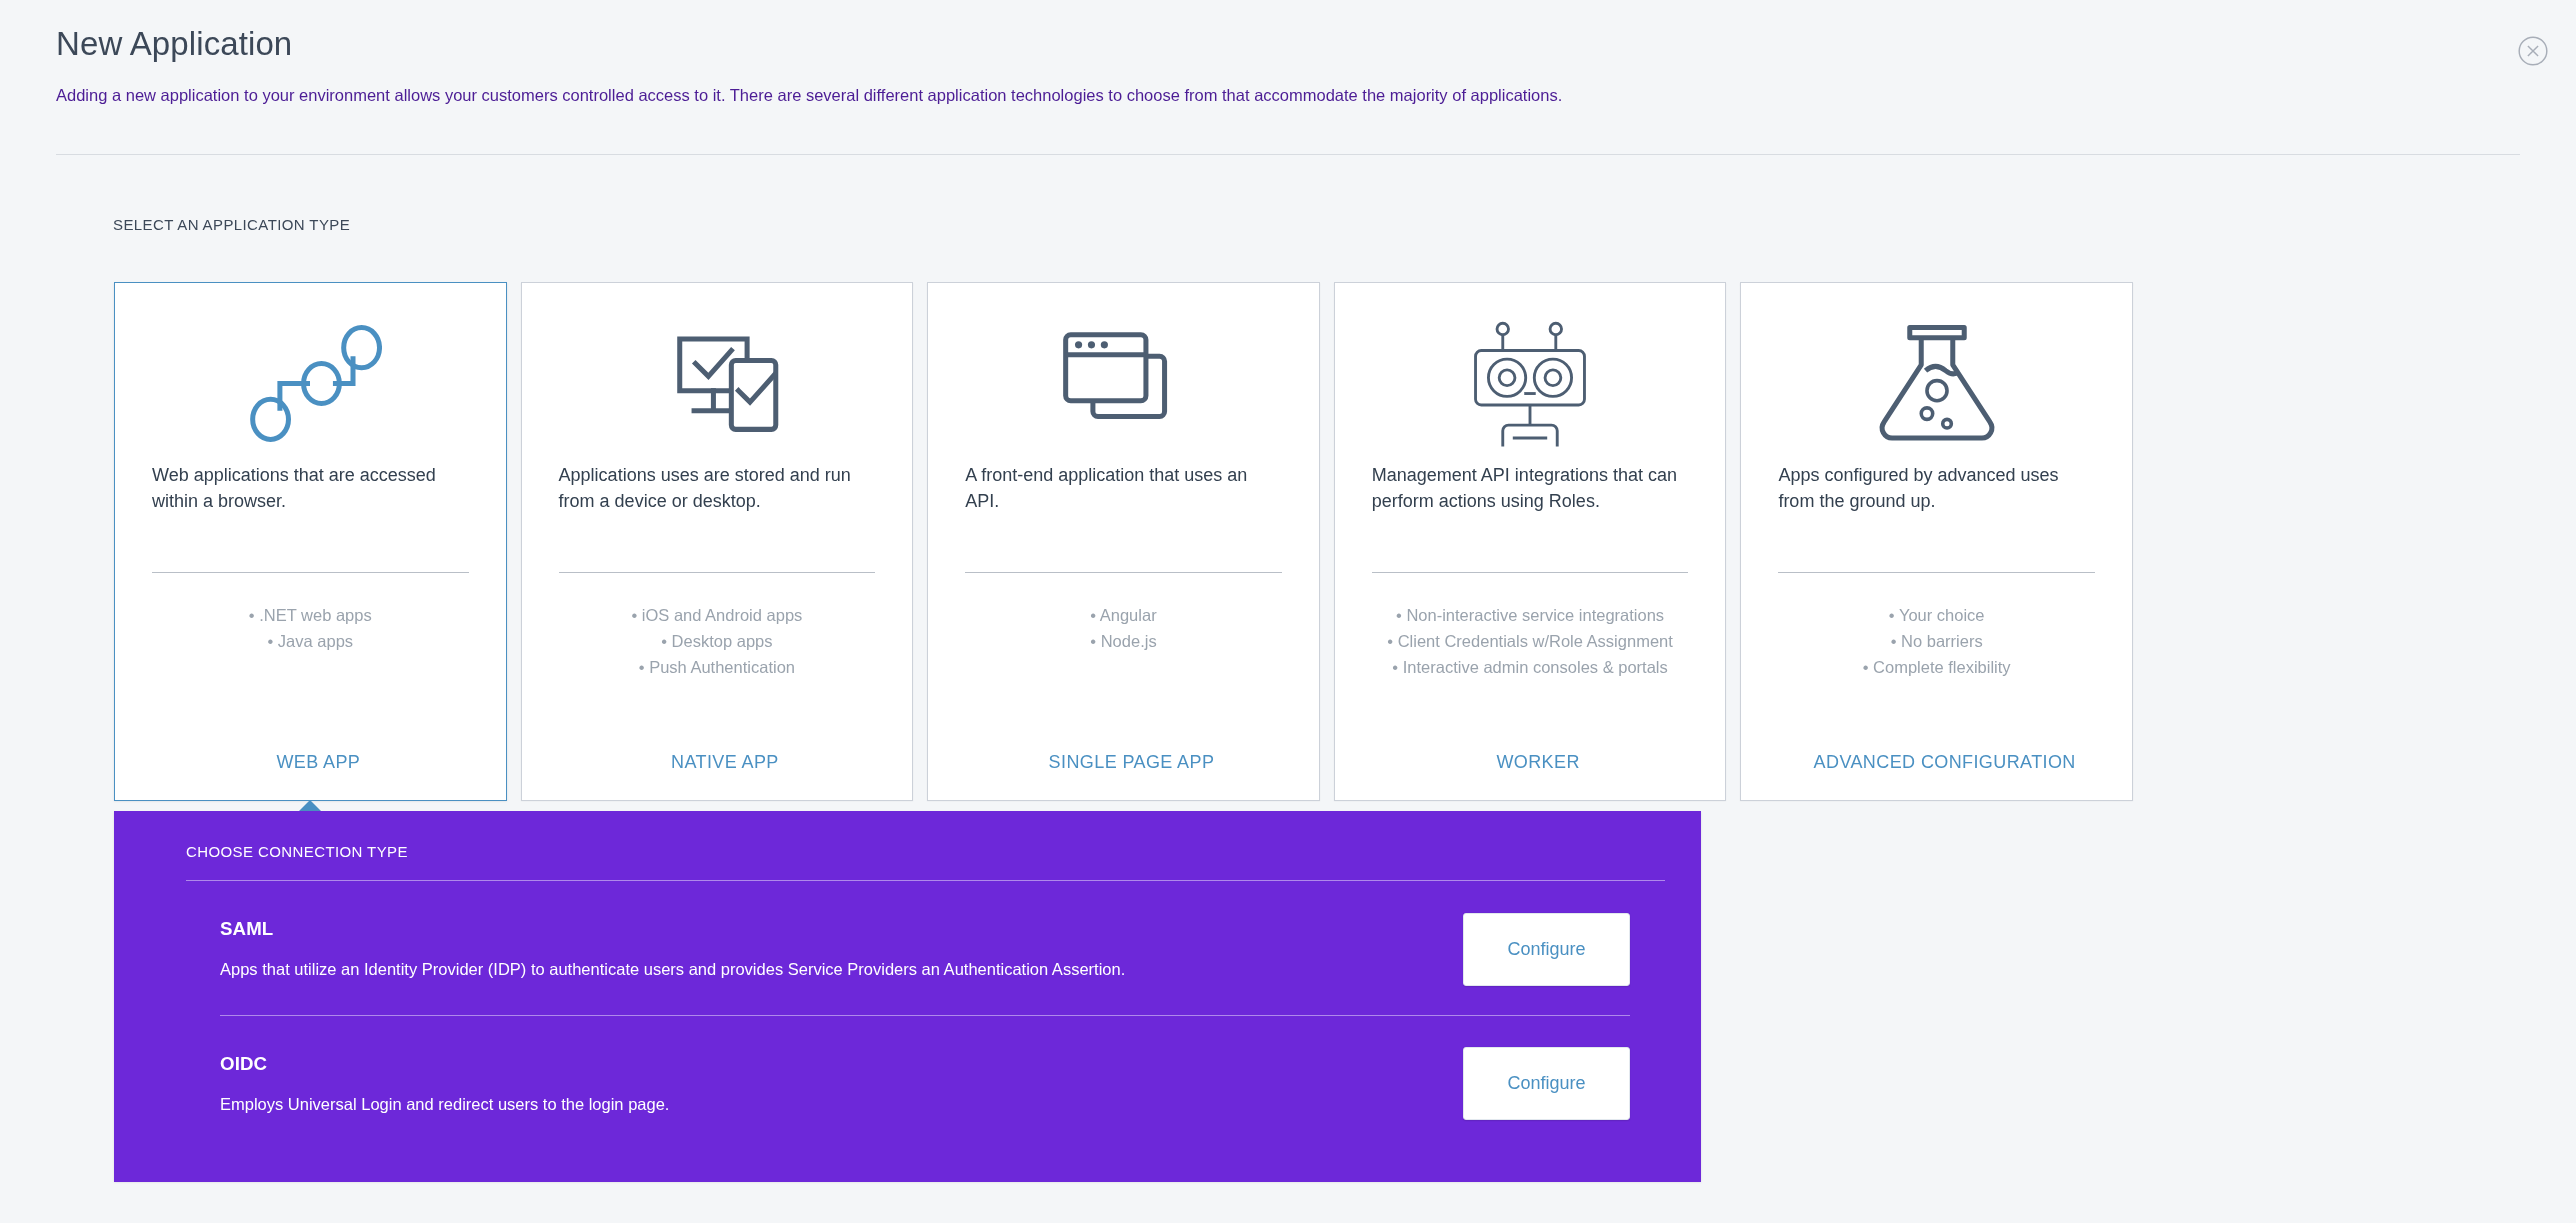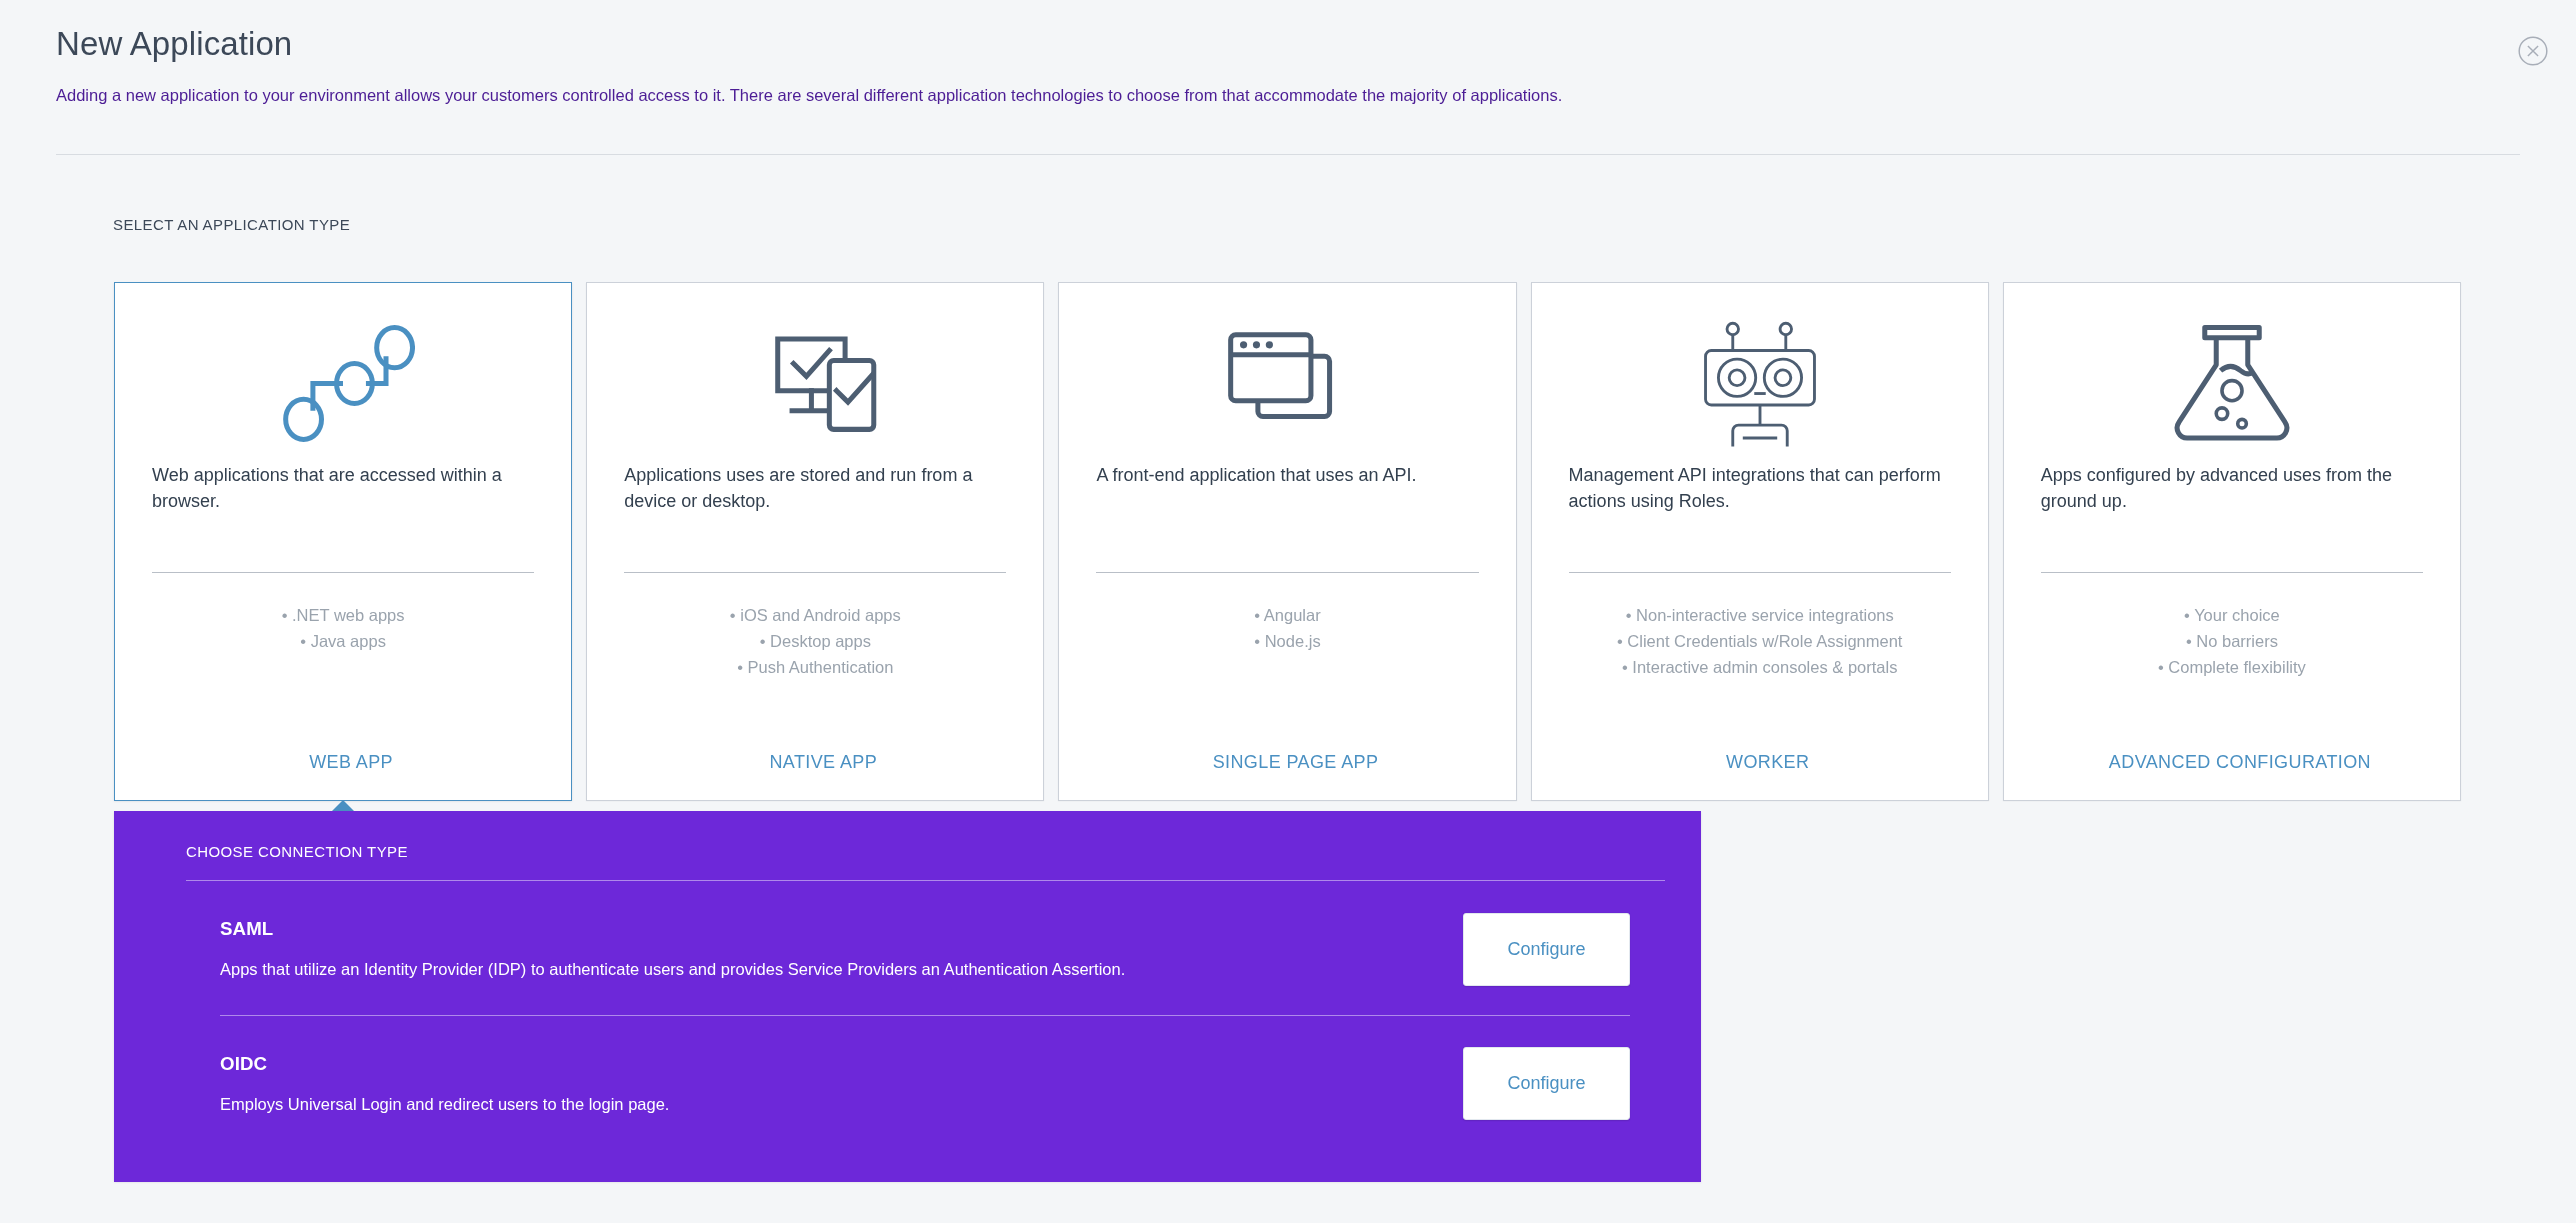--- a/index.html
+++ b/index.html
@@ -69,21 +69,21 @@
     letter-spacing: 0.4px;
     color: #3c4858;
     font-weight: 400;
   }
 
   
   .cards-row {
     position: absolute;
     left: 114px;
     top: 282px;
-    width: 2347px;
+    width: 2019px;
     display: flex;
     gap: 14px;
   }
 
   .app-card {
     flex: 1 1 0;
     height: 519px;
     background: #ffffff;
     border: 0.7px solid #ccd1d9;
     box-shadow: 0 0.7px 1.4px rgba(0,0,0,0.07);

